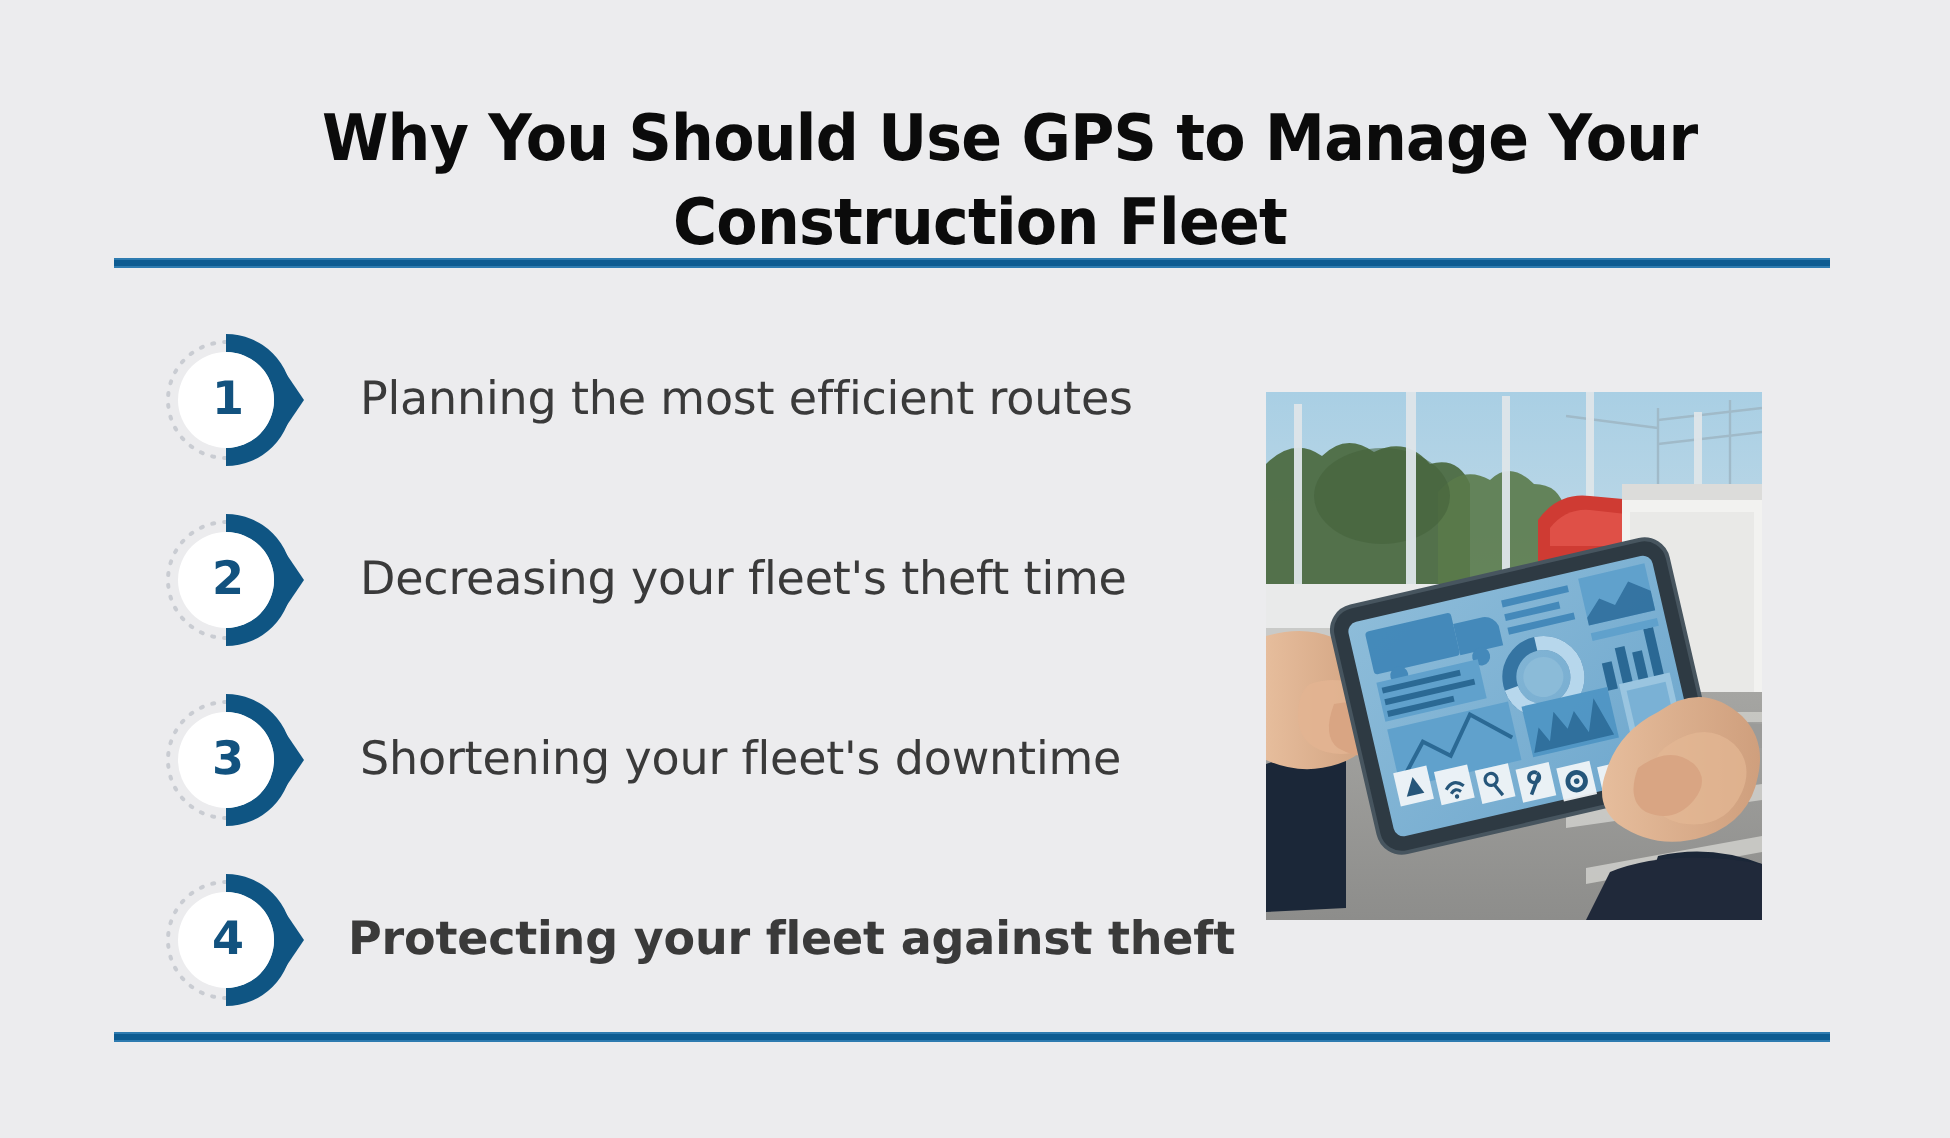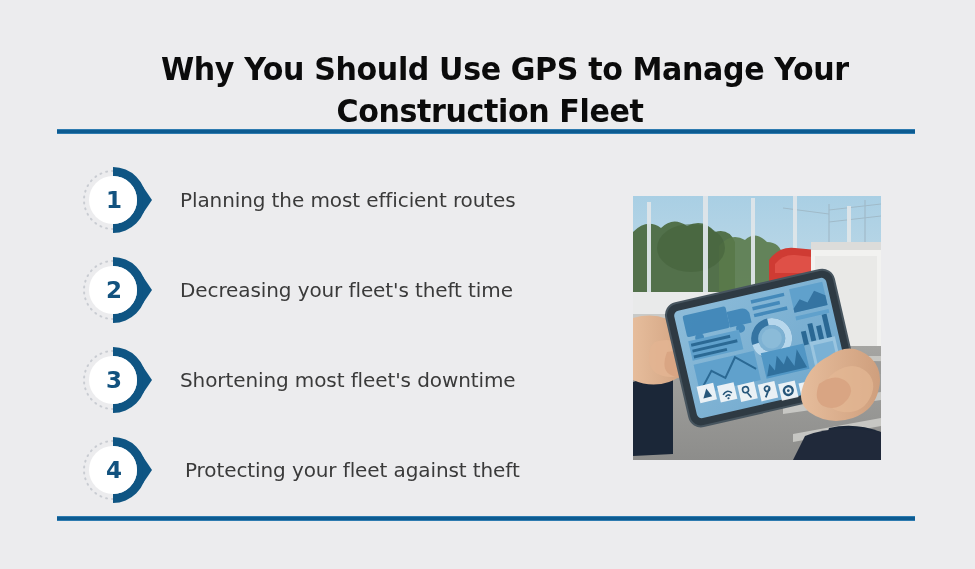--- a/index.html
+++ b/index.html
@@ -94,27 +94,27 @@
     font-size: 23px;
     color: #12527f;
     letter-spacing: 0;
     padding-left: 2px;
     box-sizing: border-box;
   }
 
   .item-text {
     margin-left: 26px;
     font-family: "DejaVu Sans", sans-serif;
-    font-size: 20px;
+    font-size: 23px;
     font-weight: 400;
     color: #3a3a3a;
     white-space: nowrap;
     letter-spacing: -0.1px;
   }
-  .item-text.indented { margin-left: 31px; }
+  .item-text.indented { margin-left: 20px; font-weight: bold; }
 
   
   .photo {
     position: absolute;
     left: 633px;
     top: 196px;
     width: 248px;
     height: 264px;
     overflow: hidden;
     background: #8a9aa4;
@@ -164,21 +164,21 @@
     <div class="list-item">
       <div class="badge">
         <svg width="72" height="72" viewBox="0 0 72 72" aria-hidden="true">
           <circle cx="31" cy="36" r="29" fill="none" stroke="#c9ccd2" stroke-width="2" stroke-linecap="round" stroke-dasharray="1 5" transform="rotate(90 31 36)"></circle>
           <path d="M31 3 A33 33 0 0 1 31 69 L31 60 A24 24 0 0 0 31 12 Z" fill="#0f5583"></path>
           <path d="M60.5 22 L70 36 L60.5 50 Z" fill="#0f5583"></path>
           <circle cx="31" cy="36" r="24" fill="#ffffff"></circle>
         </svg>
         <div class="badge-number">3</div>
       </div>
-      <div class="item-text">Shortening most fleet's downtime</div>
+      <div class="item-text">Shortening your fleet's downtime</div>
     </div>
 
     <div class="list-item">
       <div class="badge">
         <svg width="72" height="72" viewBox="0 0 72 72" aria-hidden="true">
           <circle cx="31" cy="36" r="29" fill="none" stroke="#c9ccd2" stroke-width="2" stroke-linecap="round" stroke-dasharray="1 5" transform="rotate(90 31 36)"></circle>
           <path d="M31 3 A33 33 0 0 1 31 69 L31 60 A24 24 0 0 0 31 12 Z" fill="#0f5583"></path>
           <path d="M60.5 22 L70 36 L60.5 50 Z" fill="#0f5583"></path>
           <circle cx="31" cy="36" r="24" fill="#ffffff"></circle>
         </svg>

